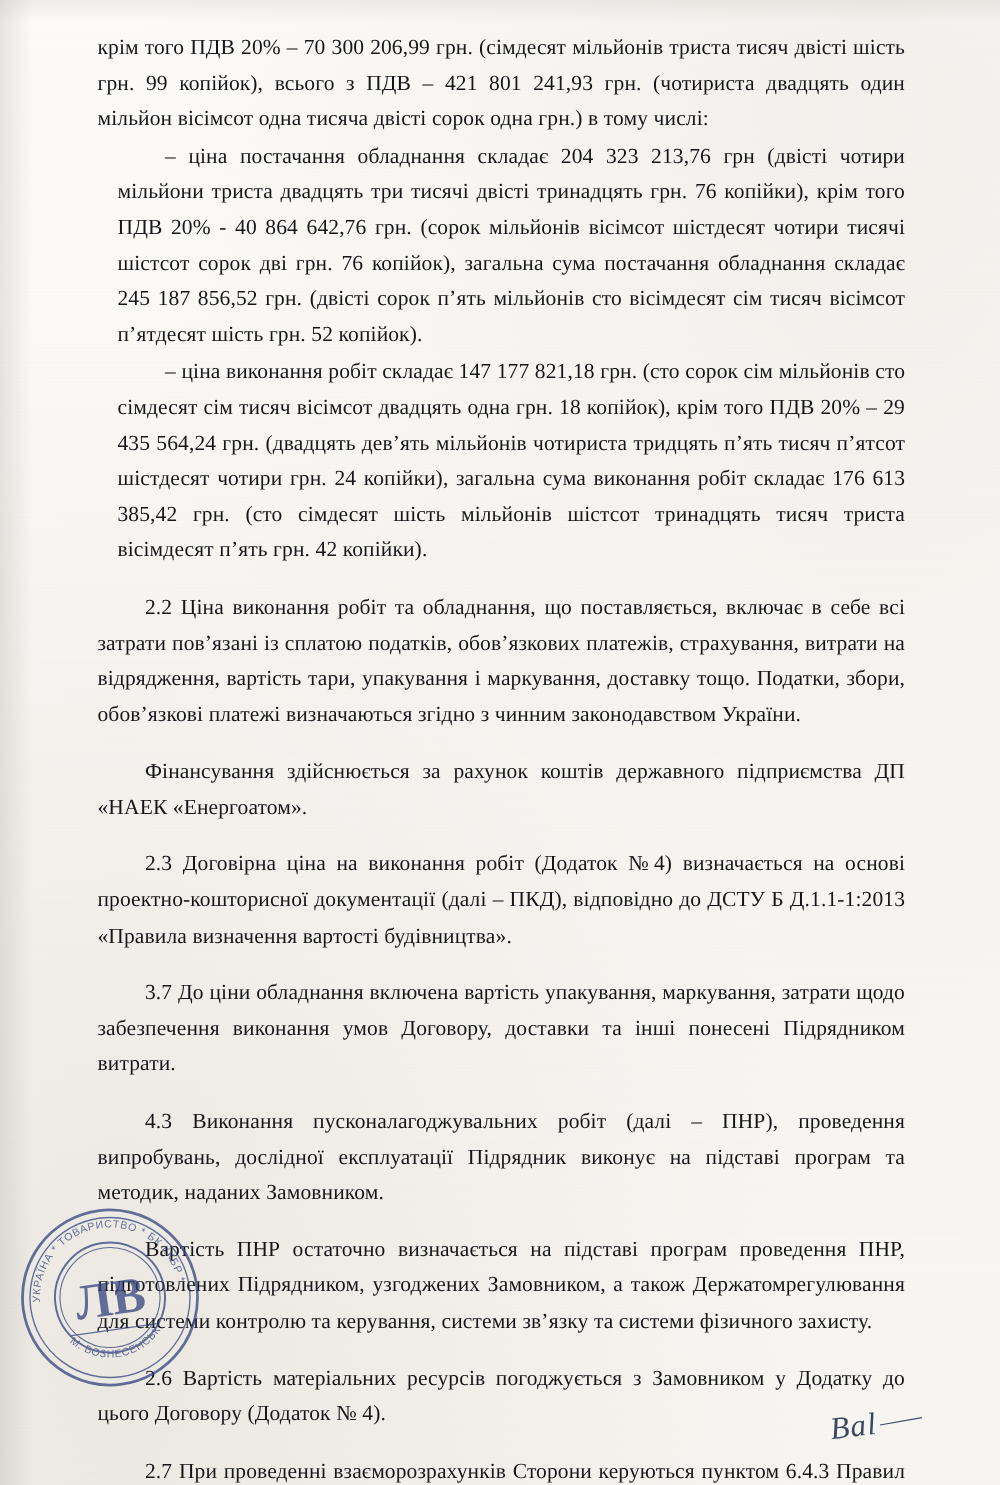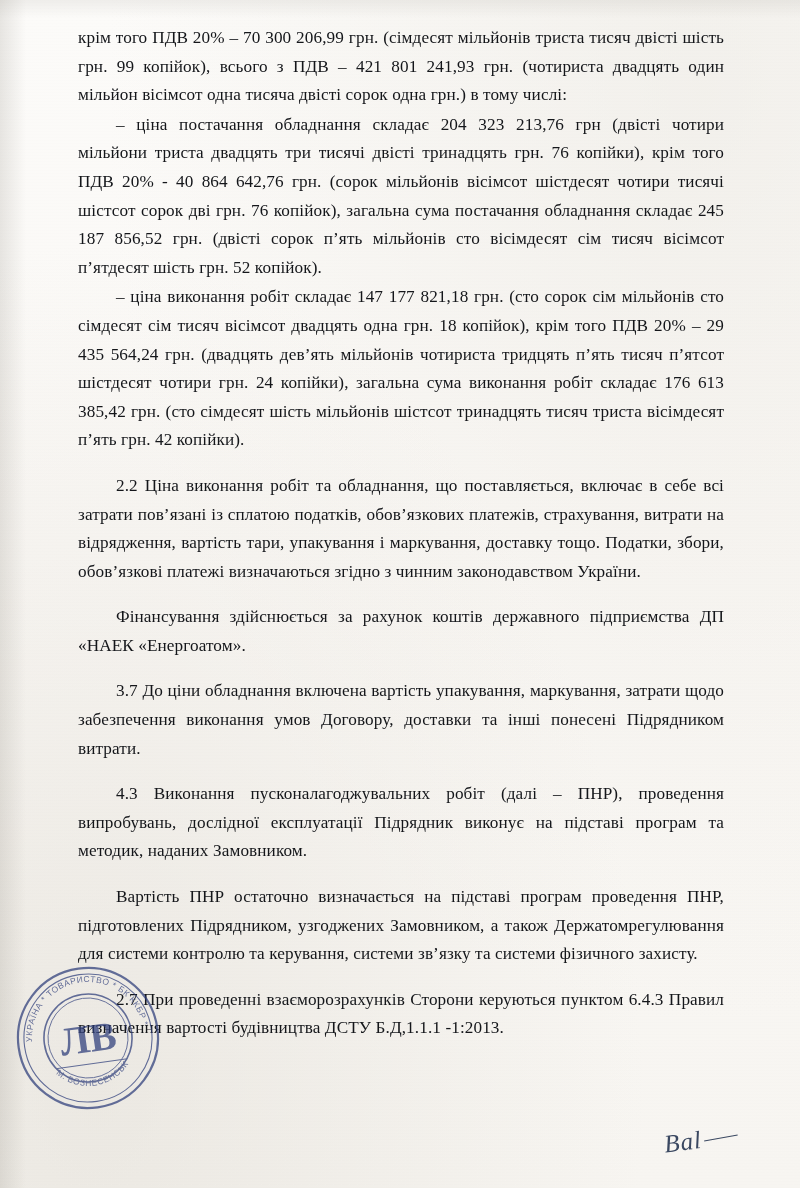--- a/index.html
+++ b/index.html
@@ -47,20 +47,21 @@
     color: #14161a;
   }
   p.indent {
     text-indent: 38px;
   }
   p.block-gap {
     margin-top: 17px;
   }
   p.dash {
     text-indent: 38px;
+    margin-left: 16px;
   }
   .sig {
     position: absolute;
     right: 62px;
     bottom: 34px;
     font-family: "Liberation Serif", serif;
     font-size: 25px;
     font-style: italic;
     color: #21314e;
     transform: rotate(-7deg);
@@ -110,23 +111,25 @@
 <div class="page">
   <div class="edge-shadow-left"></div>
   <div class="edge-shadow-top"></div>
 
   <div class="content">
     <p class="para">крім того ПДВ 20% – 70 300 206,99 грн. (сімдесят мільйонів триста тисяч двісті шість грн. 99 копійок), всього з ПДВ – 421 801 241,93 грн. (чотириста двадцять один мільйон вісімсот одна тисяча двісті сорок одна грн.) в тому числі:</p>
     <p class="para dash">– ціна постачання обладнання складає 204 323 213,76 грн (двісті чотири мільйони триста двадцять три тисячі двісті тринадцять грн. 76 копійки), крім того ПДВ 20% - 40 864 642,76 грн. (сорок мільйонів вісімсот шістдесят чотири тисячі шістсот сорок дві грн. 76 копійок), загальна сума постачання обладнання складає 245 187 856,52 грн. (двісті сорок п’ять мільйонів сто вісімдесят сім тисяч вісімсот п’ятдесят шість грн. 52 копійок).</p>
     <p class="para dash">– ціна виконання робіт складає 147 177 821,18 грн. (сто сорок сім мільйонів сто сімдесят сім тисяч вісімсот двадцять одна грн. 18 копійок), крім того ПДВ 20% – 29 435 564,24 грн. (двадцять дев’ять мільйонів чотириста тридцять п’ять тисяч п’ятсот шістдесят чотири грн. 24 копійки), загальна сума виконання робіт складає 176 613 385,42 грн. (сто сімдесят шість мільйонів шістсот тринадцять тисяч триста вісімдесят п’ять грн. 42 копійки).</p>
     <p class="para indent block-gap">2.2 Ціна виконання робіт та обладнання, що поставляється, включає в себе всі затрати пов’язані із сплатою податків, обов’язкових платежів, страхування, витрати на відрядження, вартість тари, упакування і маркування, доставку тощо. Податки, збори, обов’язкові платежі визначаються згідно з чинним законодавством України.</p>
     <p class="para indent block-gap">Фінансування здійснюється за рахунок коштів державного підприємства ДП «НАЕК «Енергоатом».</p>
+    <p class="para indent block-gap">2.3 Договірна ціна на виконання робіт (Додаток №4) визначається на основі проектно-кошторисної документації (далі – ПКД), відповідно до ДСТУ Б Д.1.1-1:2013 «Правила визначення вартості будівництва».</p>
     <p class="para indent block-gap">3.7 До ціни обладнання включена вартість упакування, маркування, затрати щодо забезпечення виконання умов Договору, доставки та інші понесені Підрядником витрати.</p>
     <p class="para indent block-gap">4.3 Виконання пусконалагоджувальних робіт (далі – ПНР), проведення випробувань, дослідної експлуатації Підрядник виконує на підставі програм та методик, наданих Замовником.</p>
     <p class="para indent block-gap">Вартість ПНР остаточно визначається на підставі програм проведення ПНР, підготовлених Підрядником, узгоджених Замовником, а також Держатомрегулювання для системи контролю та керування, системи зв’язку та системи фізичного захисту.</p>
+    <p class="para indent block-gap">2.6 Вартість матеріальних ресурсів погоджується з Замовником у Додатку до цього Договору (Додаток № 4).</p>
     <p class="para indent block-gap">2.7 При проведенні взаєморозрахунків Сторони керуються пунктом 6.4.3 Правил визначення вартості будівництва ДСТУ Б.Д,1.1.1 -1:2013.</p>
 
   </div>
 
   <div class="stamp">
     <svg width="152" height="156" viewBox="0 0 152 156" xmlns="http://www.w3.org/2000/svg">
       <g transform="rotate(-8 76 78)">
         <circle cx="76" cy="78" r="70" fill="none" stroke="#2c3c7a" stroke-width="2.2"></circle>
         <circle cx="76" cy="78" r="64" fill="none" stroke="#2c3c7a" stroke-width="1.1"></circle>
         <circle cx="76" cy="78" r="44" fill="none" stroke="#2c3c7a" stroke-width="1.6"></circle>

